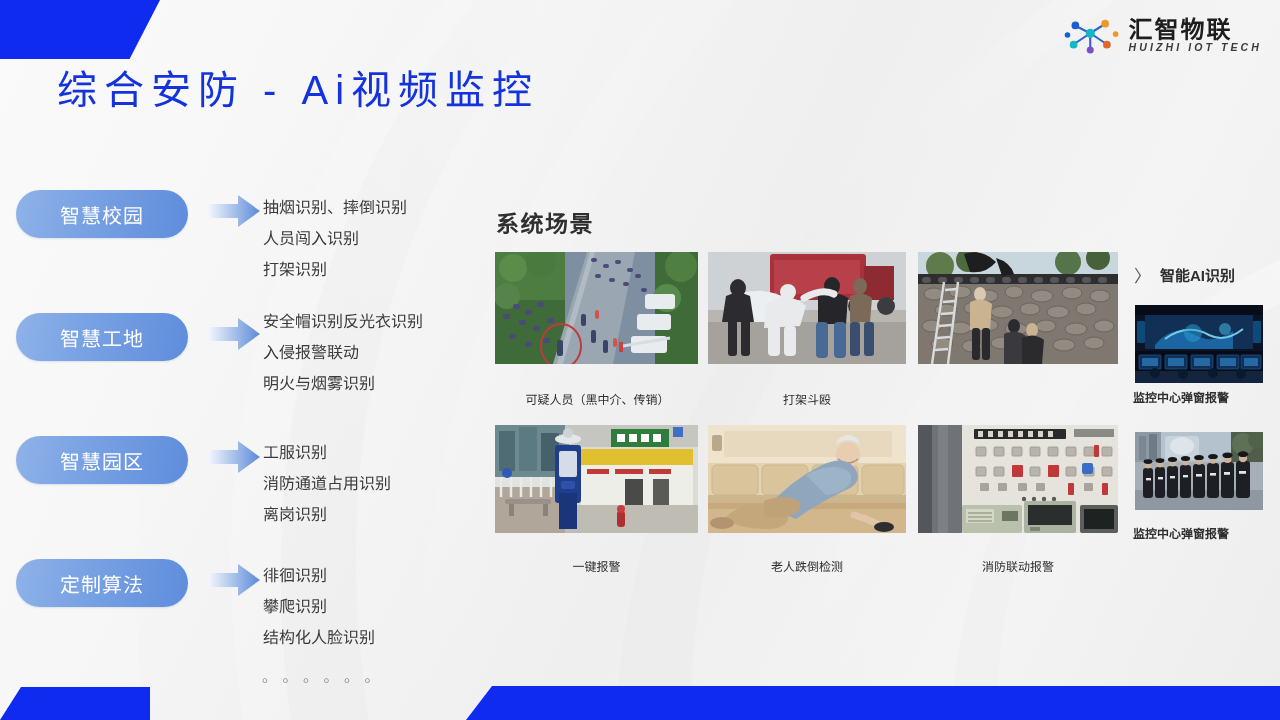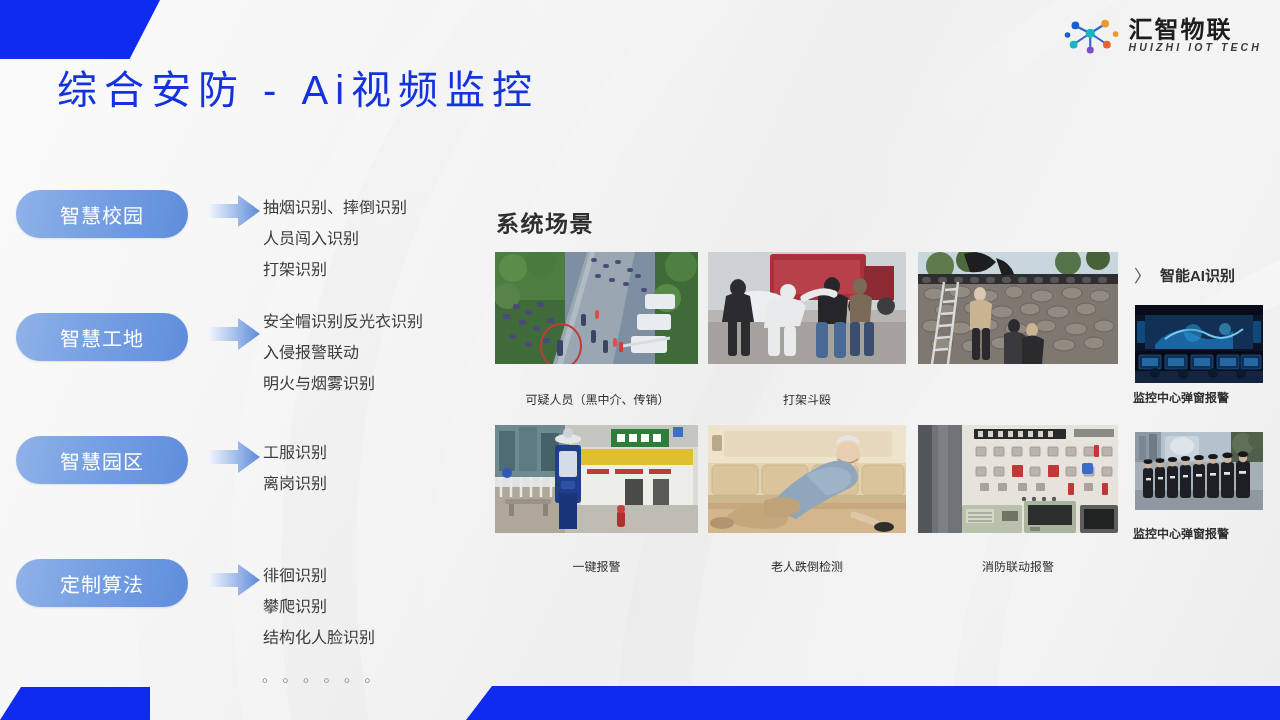--- a/index.html
+++ b/index.html
@@ -169,20 +169,21 @@
     </div>
 
     <div class="pill" style="top:436px">
       <span>智慧园区</span>
     </div>
     <svg class="arrow" style="top:441px" viewBox="0 0 52 32">
       <path d="M0 9 H30 V0 L52 16 L30 32 V23 H0 Z" fill="url(#ag1)"></path>
     </svg>
     <div class="items" style="top:437px">
       <div>工服识别</div>
+      <div>消防通道占用识别</div>
       <div>离岗识别</div>
     </div>
 
     <div class="pill" style="top:559px">
       <span>定制算法</span>
     </div>
     <svg class="arrow" style="top:564px" viewBox="0 0 52 32">
       <path d="M0 9 H30 V0 L52 16 L30 32 V23 H0 Z" fill="url(#ag1)"></path>
     </svg>
     <div class="items" style="top:560px">

